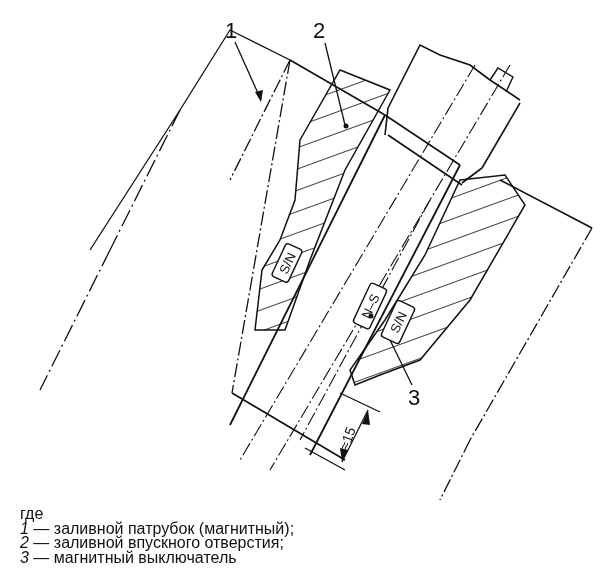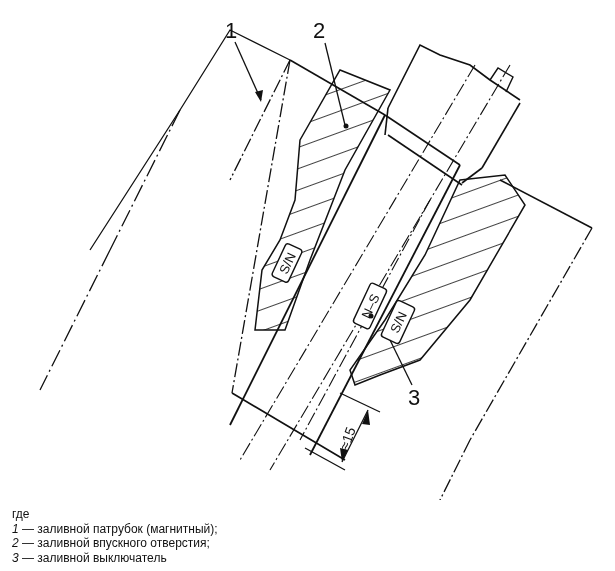--- a/index.html
+++ b/index.html
@@ -1,18 +1,18 @@
 <!DOCTYPE html>
 <html><head>
 <meta charset="utf-8">
 <style>
   html, body { margin: 0; padding: 0; background: #ffffff; }
   body { width: 615px; height: 571px; position: relative; overflow: hidden; font-family: "Liberation Sans", sans-serif; color: #111; }
   svg.drawing { position: absolute; left: 0; top: 0; }
-  .legend { position: absolute; left: 12px; top: 507px; font-size: 12px; line-height: 14.5px; }
+  .legend { position: absolute; left: 20px; top: 507px; font-size: 16px; line-height: 14.5px; }
   .legend .row { white-space: nowrap; }
   .legend .num { font-style: italic; }
   .svgtext { font-family: "Liberation Sans", sans-serif; fill: #111; }
 </style>
 </head>
 <body>
 
 <svg class="drawing" width="615" height="500" viewBox="0 0 615 500" xmlns="http://www.w3.org/2000/svg">
   <defs>
     <pattern id="hatch" patternUnits="userSpaceOnUse" width="20" height="20" patternTransform="rotate(-20)">
@@ -106,14 +106,14 @@
     <polygon points="368,410 362,424 370,425" fill="#111"></polygon>
     <polygon points="342,462 340,448 348,450" fill="#111"></polygon>
     <text class="svgtext" font-size="14" transform="translate(352,440) rotate(-70)" text-anchor="middle">≈15</text>
   </g>
 </svg>
 
 <div class="legend">
   <div class="row">где</div>
   <div class="row"><span class="num">1</span><span> — </span><span>заливной патрубок (магнитный);</span></div>
   <div class="row"><span class="num">2</span><span> — </span><span>заливной впускного отверстия;</span></div>
-  <div class="row"><span class="num">3</span><span> — </span><span>заливной выключатель</span></div>
+  <div class="row"><span class="num">3</span><span> — </span><span>магнитный выключатель</span></div>
 </div>
 
 </body></html>

